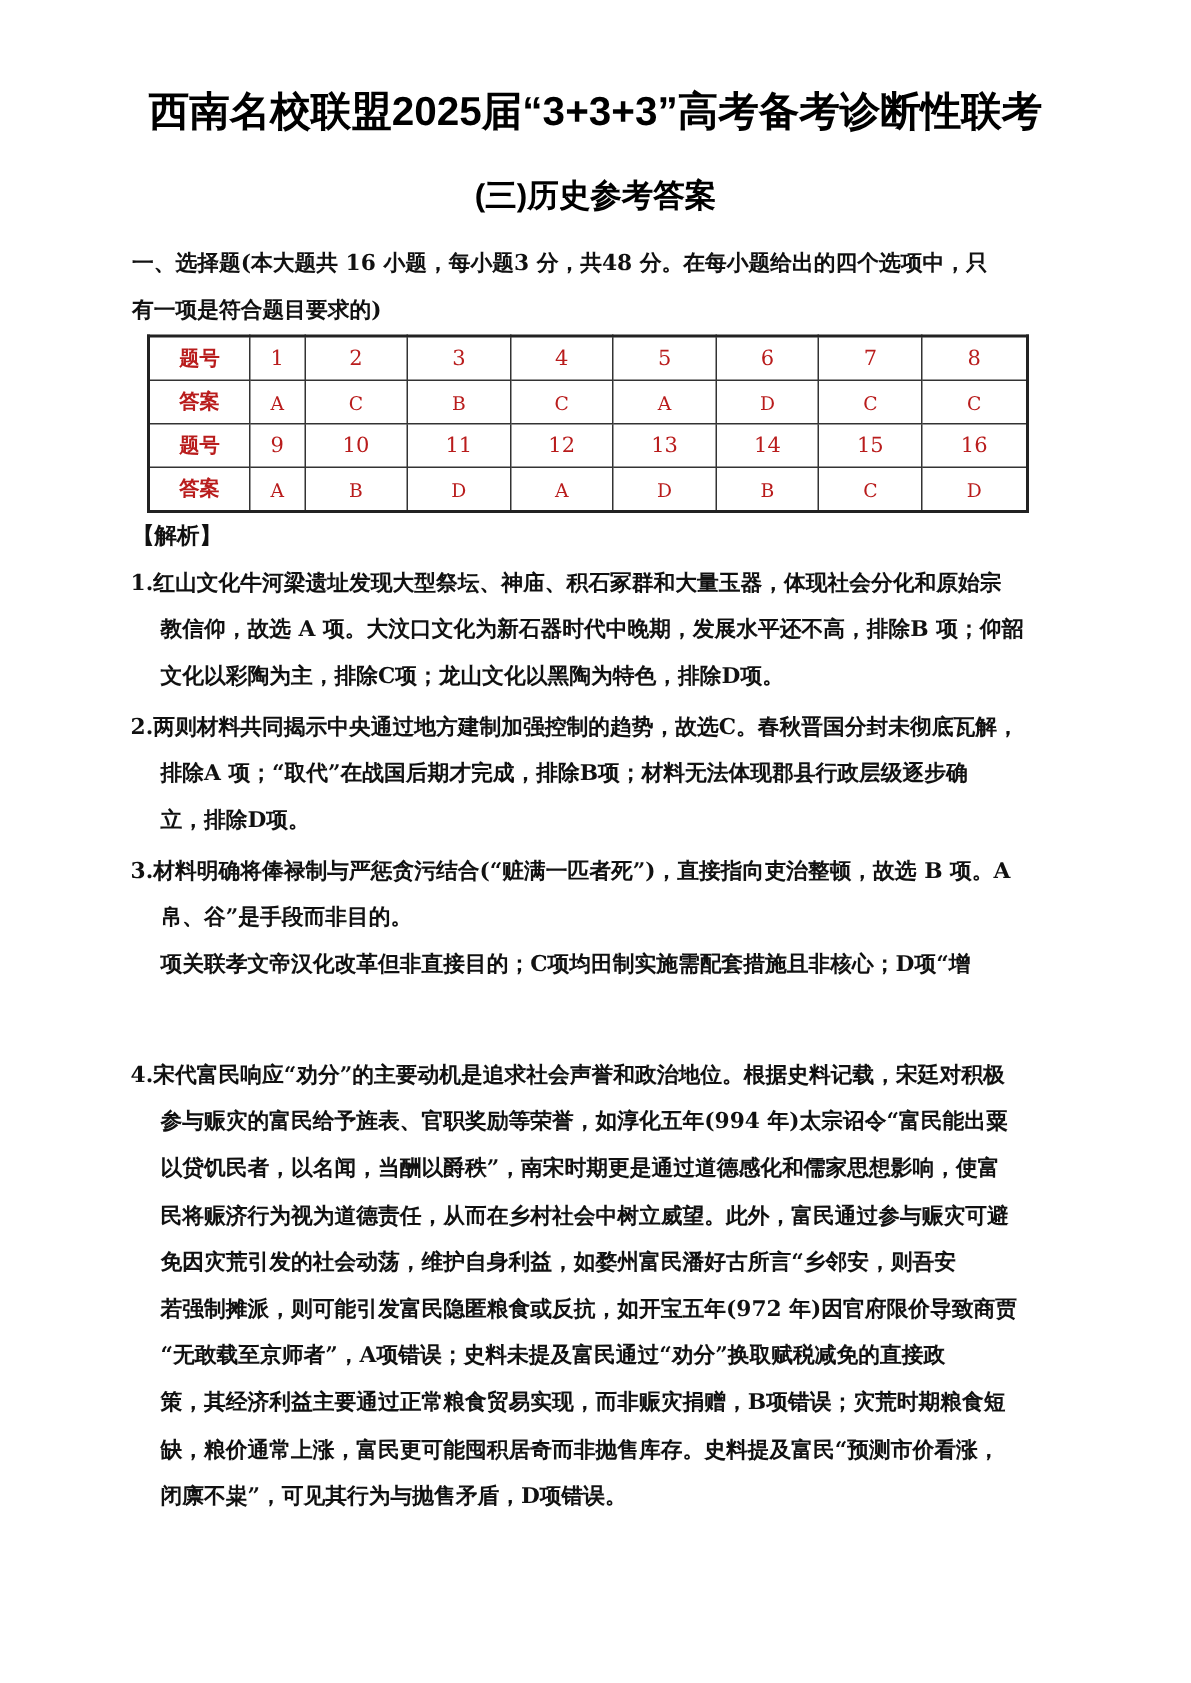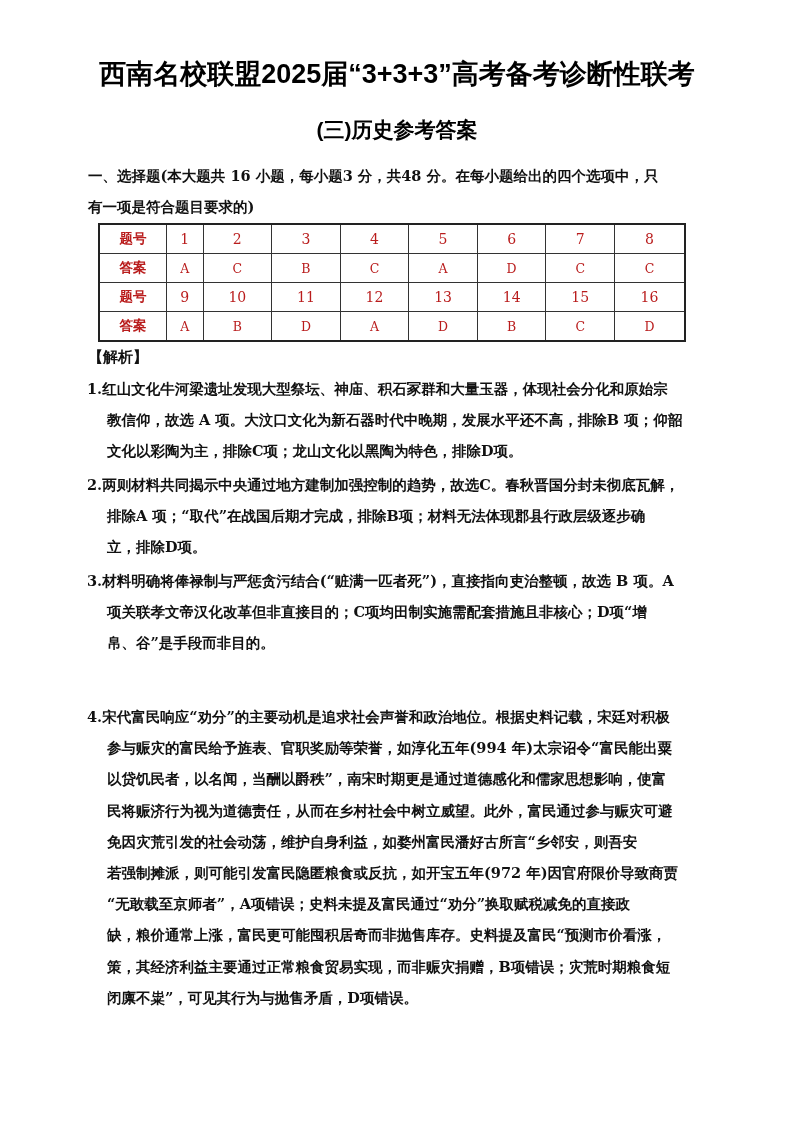--- a/index.html
+++ b/index.html
@@ -163,28 +163,28 @@
 </div>
 
 <div id="p2" class="para">
   <span class="line">2.两则材料共同揭示中央通过地方建制加强控制的趋势，故选C。春秋晋国分封未彻底瓦解，</span>
   <span class="line indent">排除A 项；“取代”在战国后期才完成，排除B项；材料无法体现郡县行政层级逐步确</span>
   <span class="line indent">立，排除D项。</span>
 </div>
 
 <div id="p3" class="para">
   <span class="line">3.材料明确将俸禄制与严惩贪污结合(“赃满一匹者死”)，直接指向吏治整顿，故选 B 项。A</span>
+  <span class="line indent">帛、谷”是手段而非目的。</span>
   <span class="line indent">项关联孝文帝汉化改革但非直接目的；C项均田制实施需配套措施且非核心；D项“增</span>
-  <span class="line indent">帛、谷”是手段而非目的。</span>
 </div>
 
 <div id="p4" class="para">
   <span class="line">4.宋代富民响应“劝分”的主要动机是追求社会声誉和政治地位。根据史料记载，宋廷对积极</span>
   <span class="line indent">参与赈灾的富民给予旌表、官职奖励等荣誉，如淳化五年(994 年)太宗诏令“富民能出粟</span>
   <span class="line indent">以贷饥民者，以名闻，当酬以爵秩”，南宋时期更是通过道德感化和儒家思想影响，使富</span>
   <span class="line indent">民将赈济行为视为道德责任，从而在乡村社会中树立威望。此外，富民通过参与赈灾可避</span>
   <span class="line indent">免因灾荒引发的社会动荡，维护自身利益，如婺州富民潘好古所言“乡邻安，则吾安</span>
   <span class="line indent">若强制摊派，则可能引发富民隐匿粮食或反抗，如开宝五年(972 年)因官府限价导致商贾</span>
   <span class="line indent">“无敢载至京师者”，A项错误；史料未提及富民通过“劝分”换取赋税减免的直接政</span>
+  <span class="line indent">策，其经济利益主要通过正常粮食贸易实现，而非赈灾捐赠，B项错误；灾荒时期粮食短</span>
   <span class="line indent">缺，粮价通常上涨，富民更可能囤积居奇而非抛售库存。史料提及富民“预测市价看涨，</span>
-  <span class="line indent">策，其经济利益主要通过正常粮食贸易实现，而非赈灾捐赠，B项错误；灾荒时期粮食短</span>
   <span class="line indent">闭廪不粜”，可见其行为与抛售矛盾，D项错误。</span>
 </div>
 
 </body></html>

